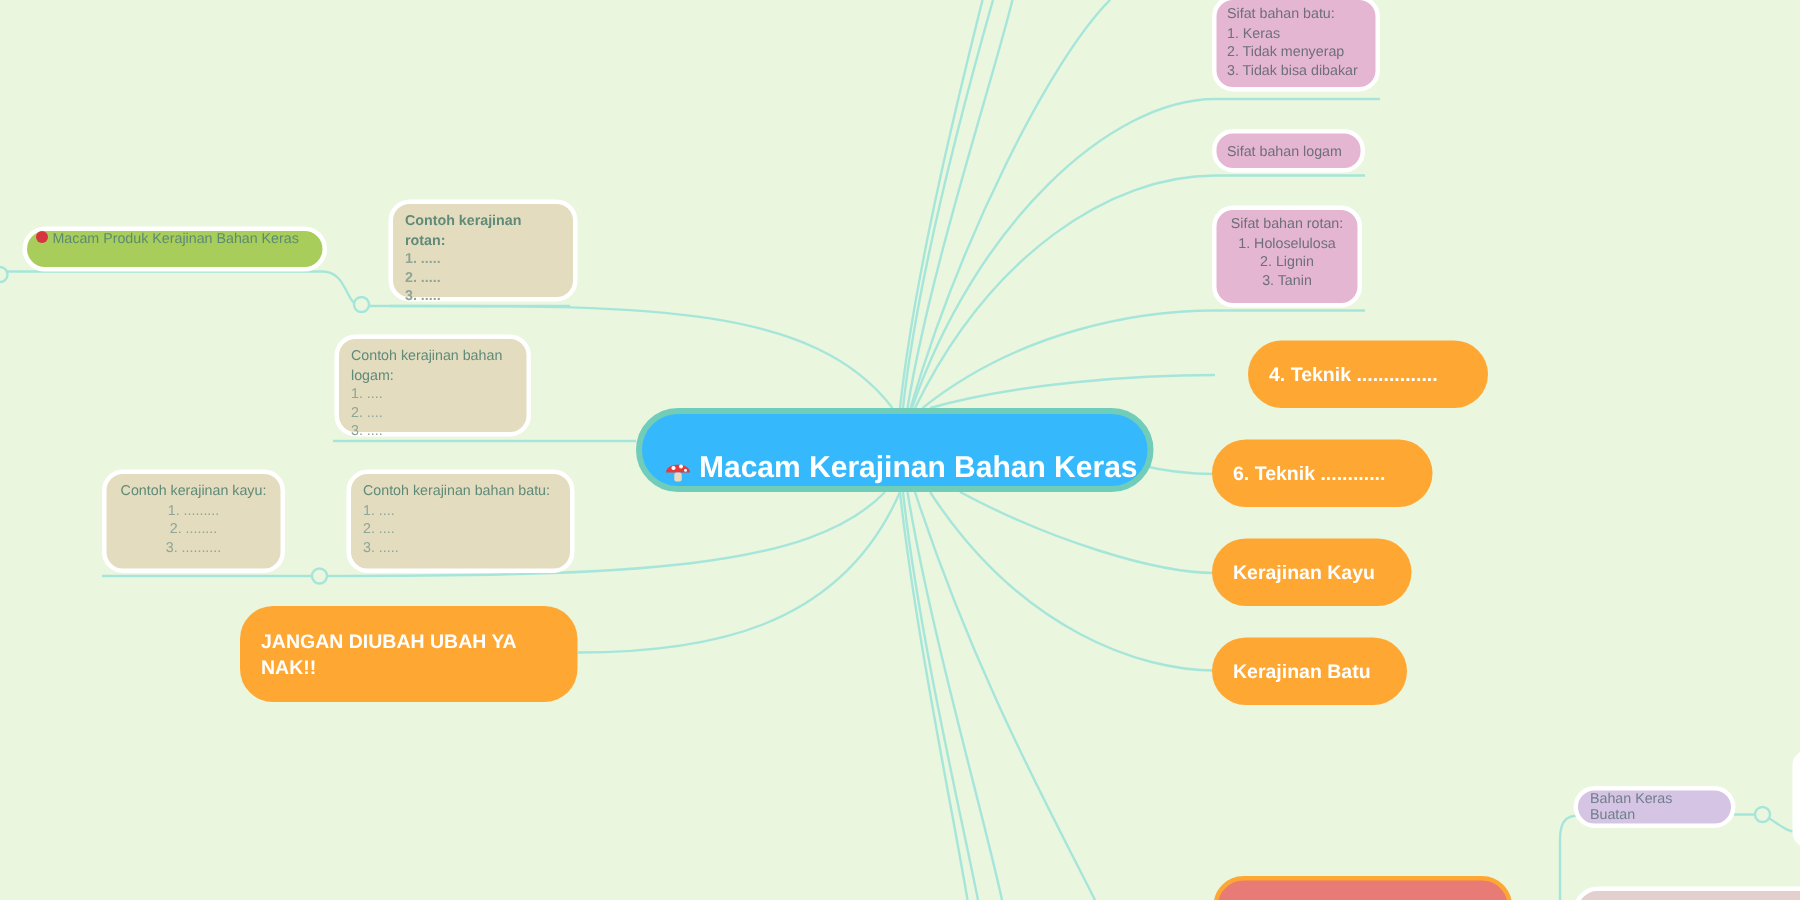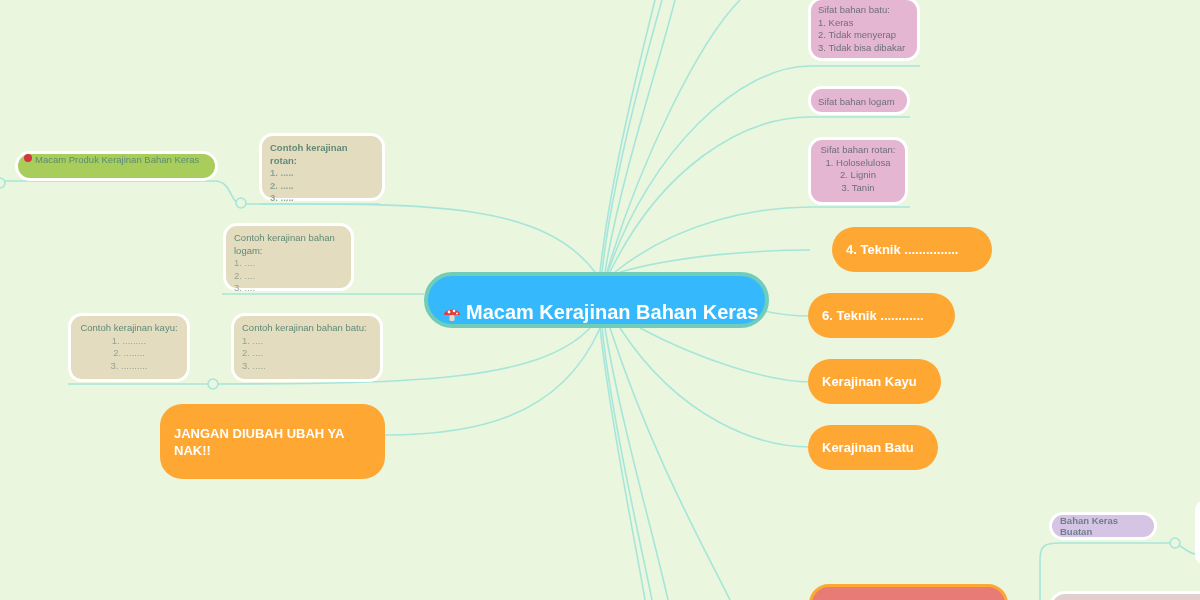--- a/index.html
+++ b/index.html
@@ -129,21 +129,21 @@
 </div>
 
 <div class="node orange" style="left:808px; top:359px; width:133px; height:45px;text-align:right;">
   <span>Kerajinan Kayu</span>
 </div>
 
 <div class="node orange" style="left:808px; top:425px; width:130px; height:45px;">
   <span>Kerajinan Batu</span>
 </div>
 
-<div class="node purple" style="left:1049px; top:512px; width:108px; height:28px;font-weight:bold;">
+<div class="node purple" style="left:1049px; top:524px; width:108px; height:28px;">
   <span>Bahan Keras Buatan</span>
 </div>
 
 <div class="node white-box" style="left:1195px; top:500px; width:20px; height:65px;"></div>
 <div class="node redpill" style="left:809px; top:584px; width:199px; height:40px;"></div>
 <div class="node pale" style="left:1049px; top:591px; width:170px; height:40px;"></div>
 
 <div class="node green" style="left:15px; top:151px; width:203px; height:30px;">
   <span class="flower"></span>
   <span>Macam Produk Kerajinan Bahan Keras</span>
@@ -170,15 +170,15 @@
   <div class="item">3. ..........</div>
 </div>
 
 <div class="node tan" style="left:231px; top:313px; width:152px; height:69px;">
   <div>Contoh kerajinan bahan batu:</div>
   <div class="item">1. ....</div>
   <div class="item">2. ....</div>
   <div class="item">3. .....</div>
 </div>
 
-<div class="node orange" style="left:160px; top:404px; width:225px; height:75px; border-radius:22px; line-height:17px;">
+<div class="node orange" style="left:160px; top:404px; width:225px; height:64px; border-radius:22px; line-height:17px;">
   <span>JANGAN DIUBAH UBAH YA NAK!!</span>
 </div>
 
 </body></html>

